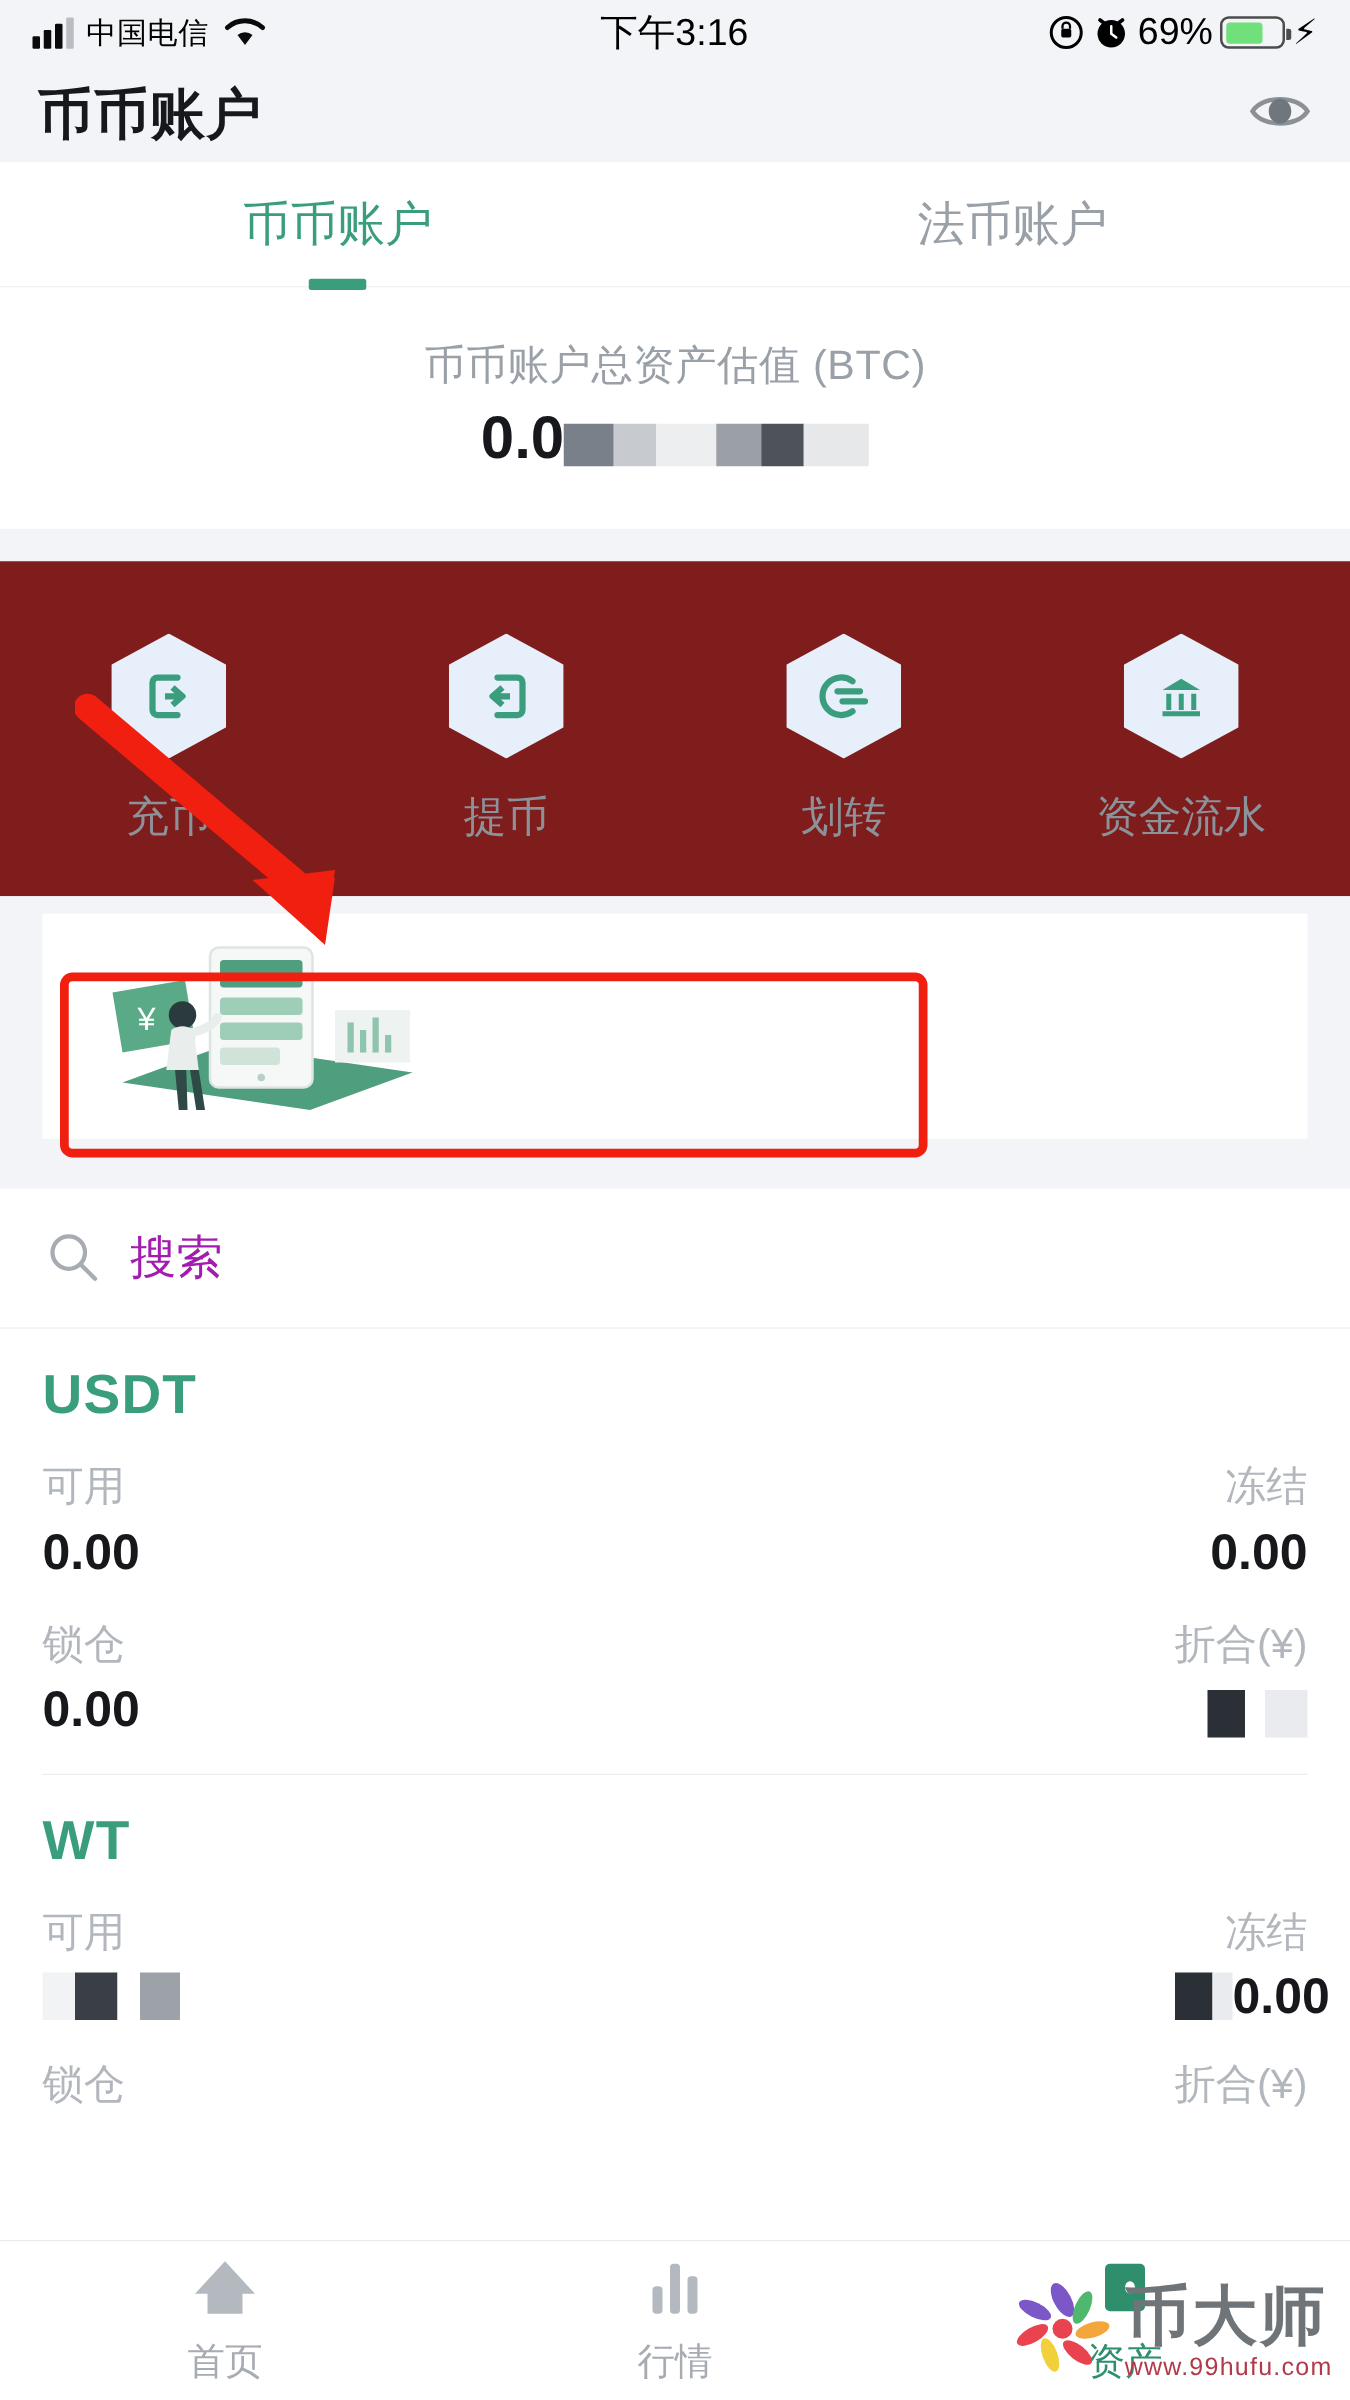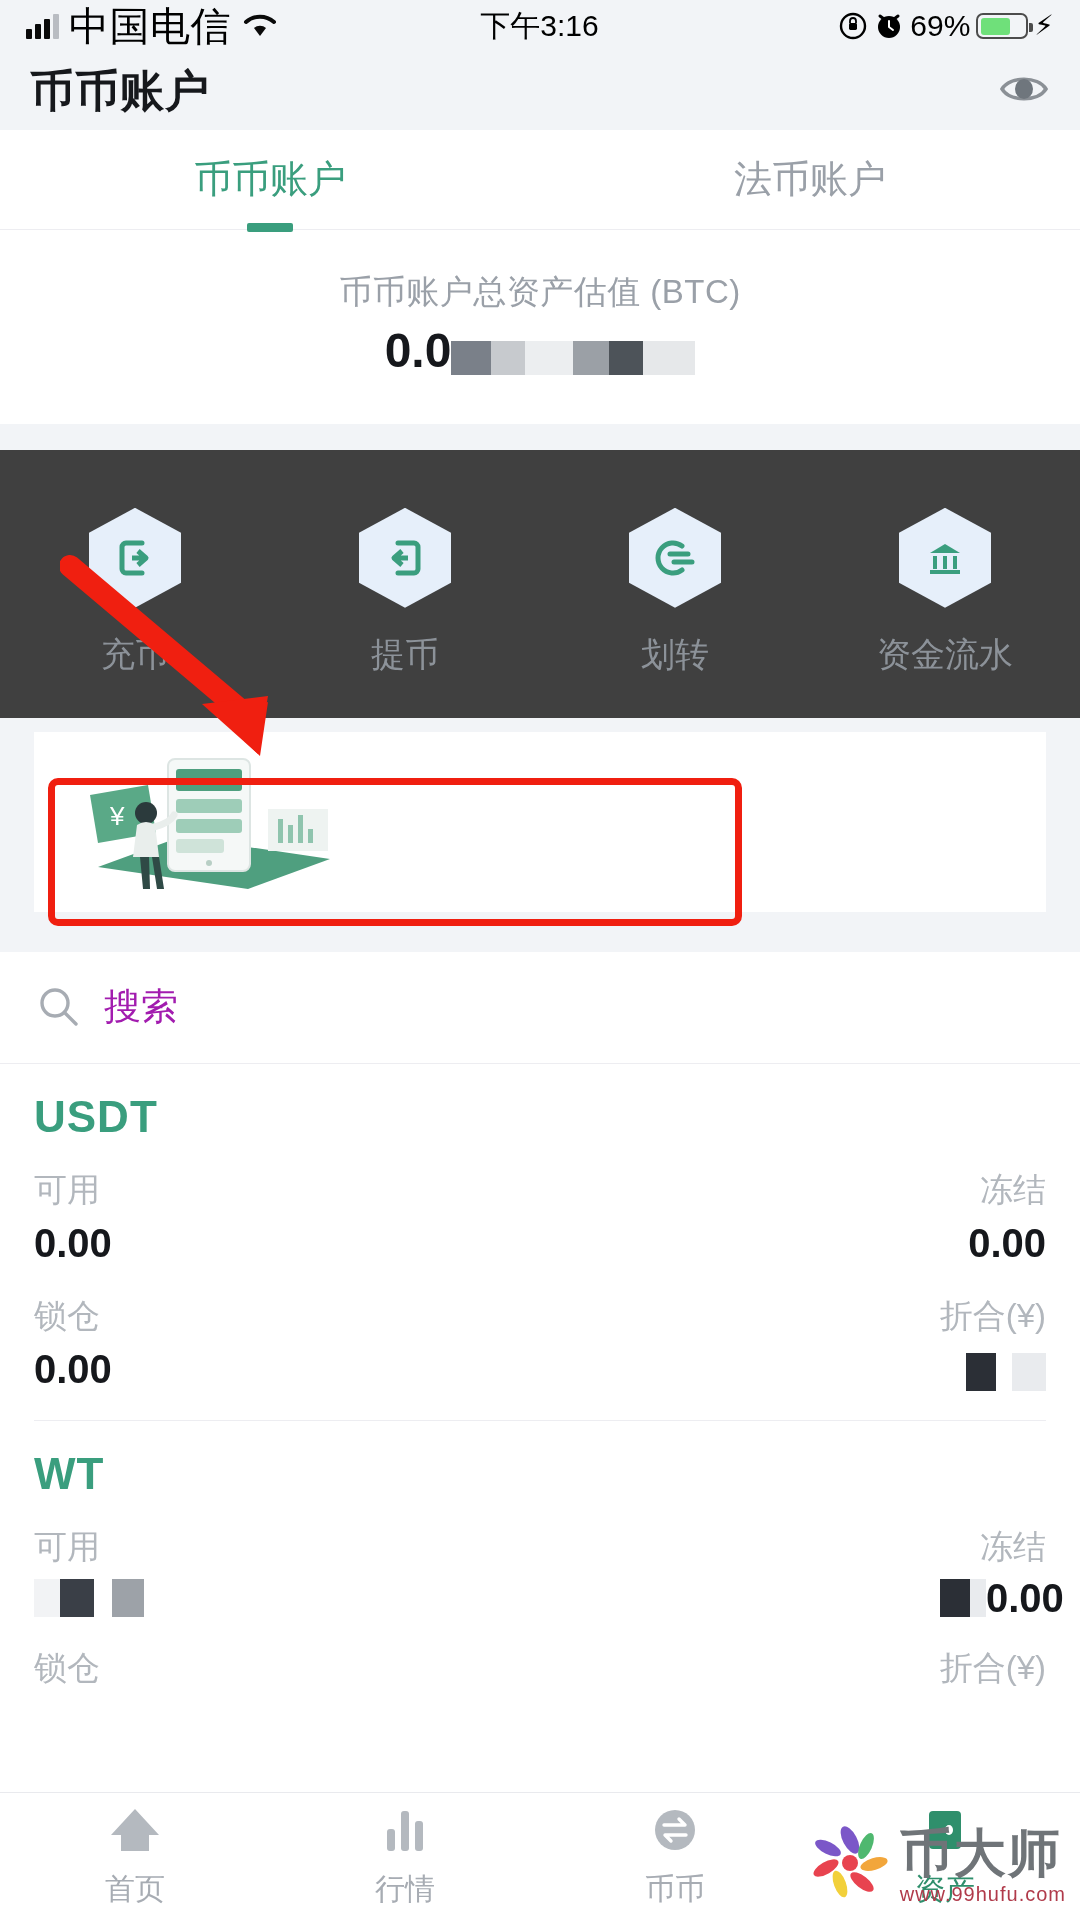--- a/index.html
+++ b/index.html
@@ -17,21 +17,21 @@
     display:flex; align-items:center;
     padding:0 26px; position:relative;
   }
   .sb-left{display:flex;align-items:center;gap:10px;}
   .sb-bars{display:flex;align-items:flex-end;gap:3px;height:26px;}
   .sb-bars i{display:block;width:6px;background:#0a0a0a;border-radius:1px;}
   .sb-bars i:nth-child(1){height:10px;}
   .sb-bars i:nth-child(2){height:15px;}
   .sb-bars i:nth-child(3){height:20px;}
   .sb-bars i:nth-child(4){height:25px;background:#b9bcc2;}
-  .sb-carrier{font-size:40px;color:#000;font-weight:500;letter-spacing:.5px;}
+  .sb-carrier{font-size:24px;color:#000;font-weight:500;letter-spacing:.5px;}
   .sb-wifi{margin-left:2px;}
   .sb-time{
     position:absolute;left:0;right:1px;text-align:center;
     font-size:30px;color:#000;font-weight:500;
   }
   .sb-right{
     margin-left:auto;display:flex;align-items:center;gap:6px;
     position:relative;z-index:2;
   }
   .sb-pct{font-size:30px;color:#000;font-weight:500;}
@@ -88,21 +88,21 @@
   .blk2{width:34px;background:#c7cace;}
   .blk3{width:48px;background:#eceef0;}
   .blk4{width:36px;background:#9ba0a6;}
   .blk5{width:34px;background:#4d5359;}
   .blk6{width:52px;background:#e6e8ea;}
 
   .gap-band{height:26px;background:#f2f4f7;}
 
   
   .actions{
-    background:#404040;display:flex;padding:58px 0 40px;
+    background:#7f1d1d;display:flex;padding:58px 0 40px;
   }
   .action{flex:1;display:flex;flex-direction:column;align-items:center;gap:24px;}
   .hexwrap{width:92px;height:100px;position:relative;}
   .hex{
     position:absolute;inset:0;background:#e6effa;
     clip-path:polygon(50% 0%,100% 25%,100% 75%,50% 100%,0% 75%,0% 25%);
   }
   .hex-glyph{position:absolute;inset:0;display:flex;align-items:center;justify-content:center;}
   .action-label{font-size:34px;color:#8c9299;}
 
@@ -405,28 +405,20 @@
 
   <div class="navitem">
     <svg width="56" height="54" viewBox="0 0 56 54">
       <rect x="10" y="26" width="8" height="22" rx="3" fill="#b4b9bf"></rect>
       <rect x="24" y="8" width="8" height="40" rx="3" fill="#b4b9bf"></rect>
       <rect x="38" y="18" width="8" height="30" rx="3" fill="#b4b9bf"></rect>
     </svg>
     <span class="nav-label">行情</span>
   </div>
 
-  <div class="navitem">
-    <svg width="56" height="54" viewBox="0 0 56 54">
-      <circle cx="28" cy="27" r="20" fill="#b4b9bf"></circle>
-      <path d="M17 22 H38 L32 16" stroke="#ffffff" stroke-width="3.4" fill="none" stroke-linecap="round" stroke-linejoin="round"></path>
-      <path d="M39 32 H18 L24 38" stroke="#ffffff" stroke-width="3.4" fill="none" stroke-linecap="round" stroke-linejoin="round"></path>
-    </svg>
-    <span class="nav-label">币币</span>
-  </div>
 
   <div class="navitem active">
     <svg width="56" height="54" viewBox="0 0 56 54">
       <rect x="12" y="8" width="32" height="38" rx="4" fill="#2f8f6c"></rect>
       <ellipse cx="32" cy="27" rx="4" ry="5" fill="#ffffff"></ellipse>
     </svg>
     <span class="nav-label">资产</span>
   </div>
 
 </div>

